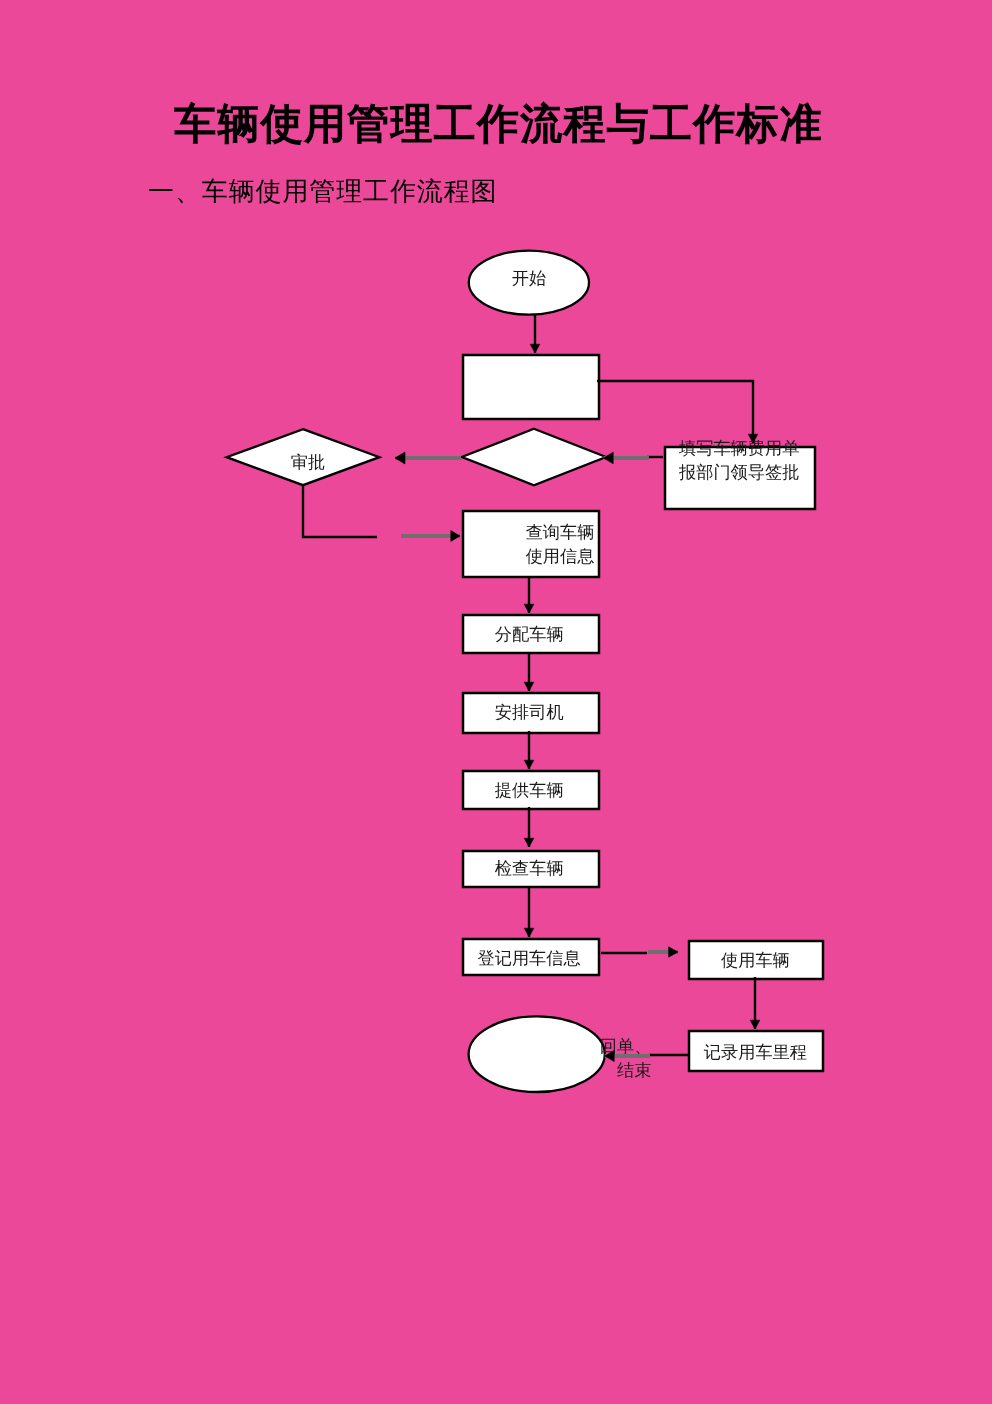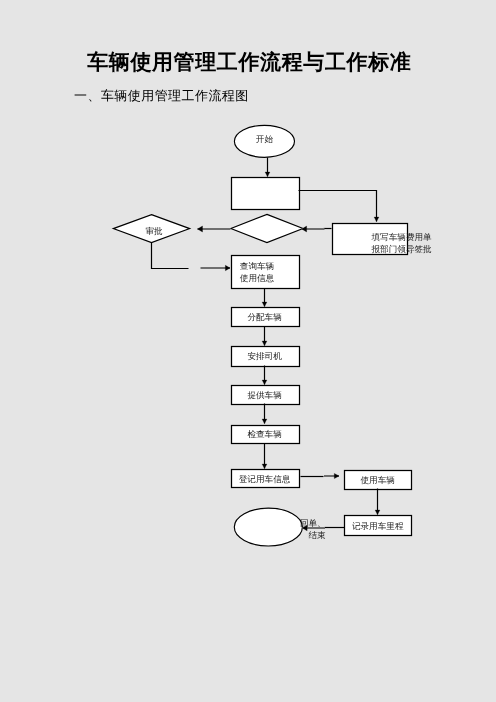--- a/index.html
+++ b/index.html
@@ -1,21 +1,21 @@
 <!DOCTYPE html>
 <html><head>
 <meta charset="utf-8">
 <title>车辆使用管理工作流程与工作标准</title>
 <style>
   html,body{margin:0;padding:0;background:#ffffff;}
   body{width:496px;height:702px;position:relative;overflow:hidden;
        font-family:"Liberation Serif",serif;color:#000000;
        -webkit-font-smoothing:antialiased;
        text-rendering:geometricPrecision;}
-  #page{position:absolute;left:0;top:0;width:496px;height:702px;background:#e5e5e5;}
+  #page{position:absolute;left:0;top:0;width:496px;height:702px;background:#ec4899;}
 
   .doc-title{position:absolute;left:86px;top:51px;width:326px;text-align:center;
        font-size:21px;font-weight:bold;white-space:nowrap;line-height:23px;letter-spacing:0.62px;text-indent:0.62px;transform:translateZ(0);}
   .doc-subtitle{position:absolute;left:74px;top:87.6px;font-size:13px;letter-spacing:0.44px;
        white-space:nowrap;line-height:15px;transform:translateZ(0);}
 
   #chart{position:absolute;left:0;top:0;width:496px;height:702px;}
   #labels{position:absolute;left:0;top:0;width:433px;height:702px;}
   .node-label{position:absolute;display:flex;flex-direction:column;
        align-items:center;justify-content:center;text-align:center;
@@ -78,25 +78,25 @@
       <polygon points="302.40,528.00 307.10,525.20 307.10,530.80" fill="#000000" stroke="#000000" stroke-width="0.3" stroke-linejoin="miter"></polygon>
     </svg>
 
   <div id="labels">
       <div class="node-label" style="left: 234.4px; top: 122px; width: 60.1px; height: 32px;">
         <span>开始</span>
       </div>
       <div class="node-label" style="left: 115.8px; top: 216.4px; width: 76.4px; height: 28px;">
         <span>审批</span>
       </div>
-      <div class="node-label" style="left: 332px; top: 227px; width: 75.2px; height: 31.2px; padding-left: 32px;">
+      <div class="node-label" style="left: 332px; top: 214px; width: 75.2px; height: 31.2px;">
         <span>填写车辆费用单</span>
         <span>报部门领导签批</span>
       </div>
-      <div class="node-label" style="left: 223px; top: 255.3px; width: 68px; height: 32.8px;">
+      <div class="node-label" style="left: 246px; top: 255.3px; width: 68px; height: 32.8px;">
         <span>查询车辆</span>
         <span>使用信息</span>
       </div>
       <div class="node-label" style="left: 230.6px; top: 307.1px; width: 68px; height: 19.2px;">
         <span>分配车辆</span>
       </div>
       <div class="node-label" style="left: 230.6px; top: 346.3px; width: 68px; height: 19.3px;">
         <span>安排司机</span>
       </div>
       <div class="node-label" style="left: 230.6px; top: 385.1px; width: 68px; height: 18.8px;">

